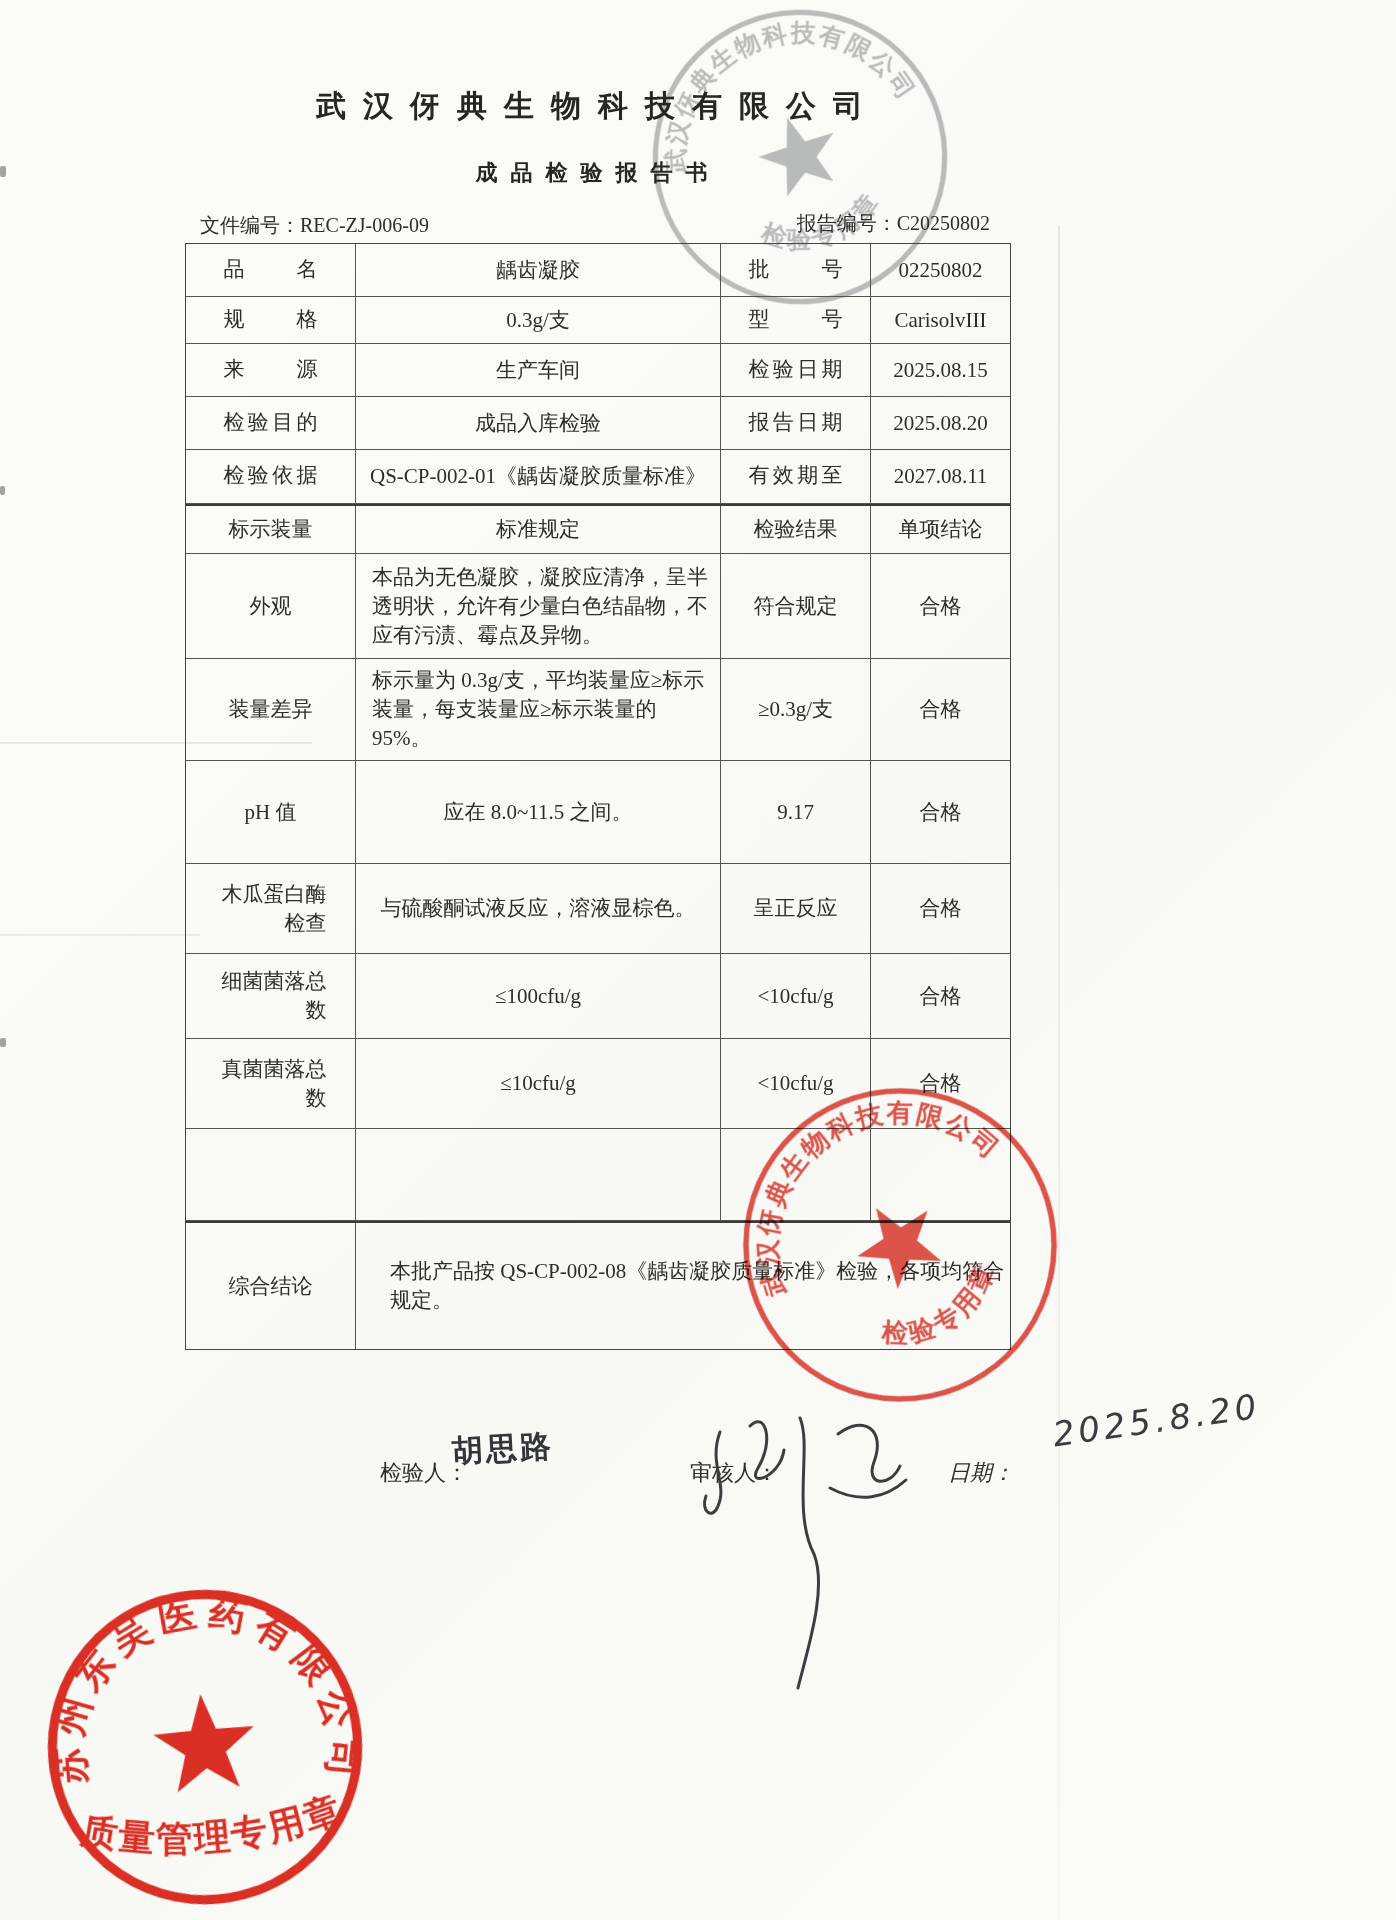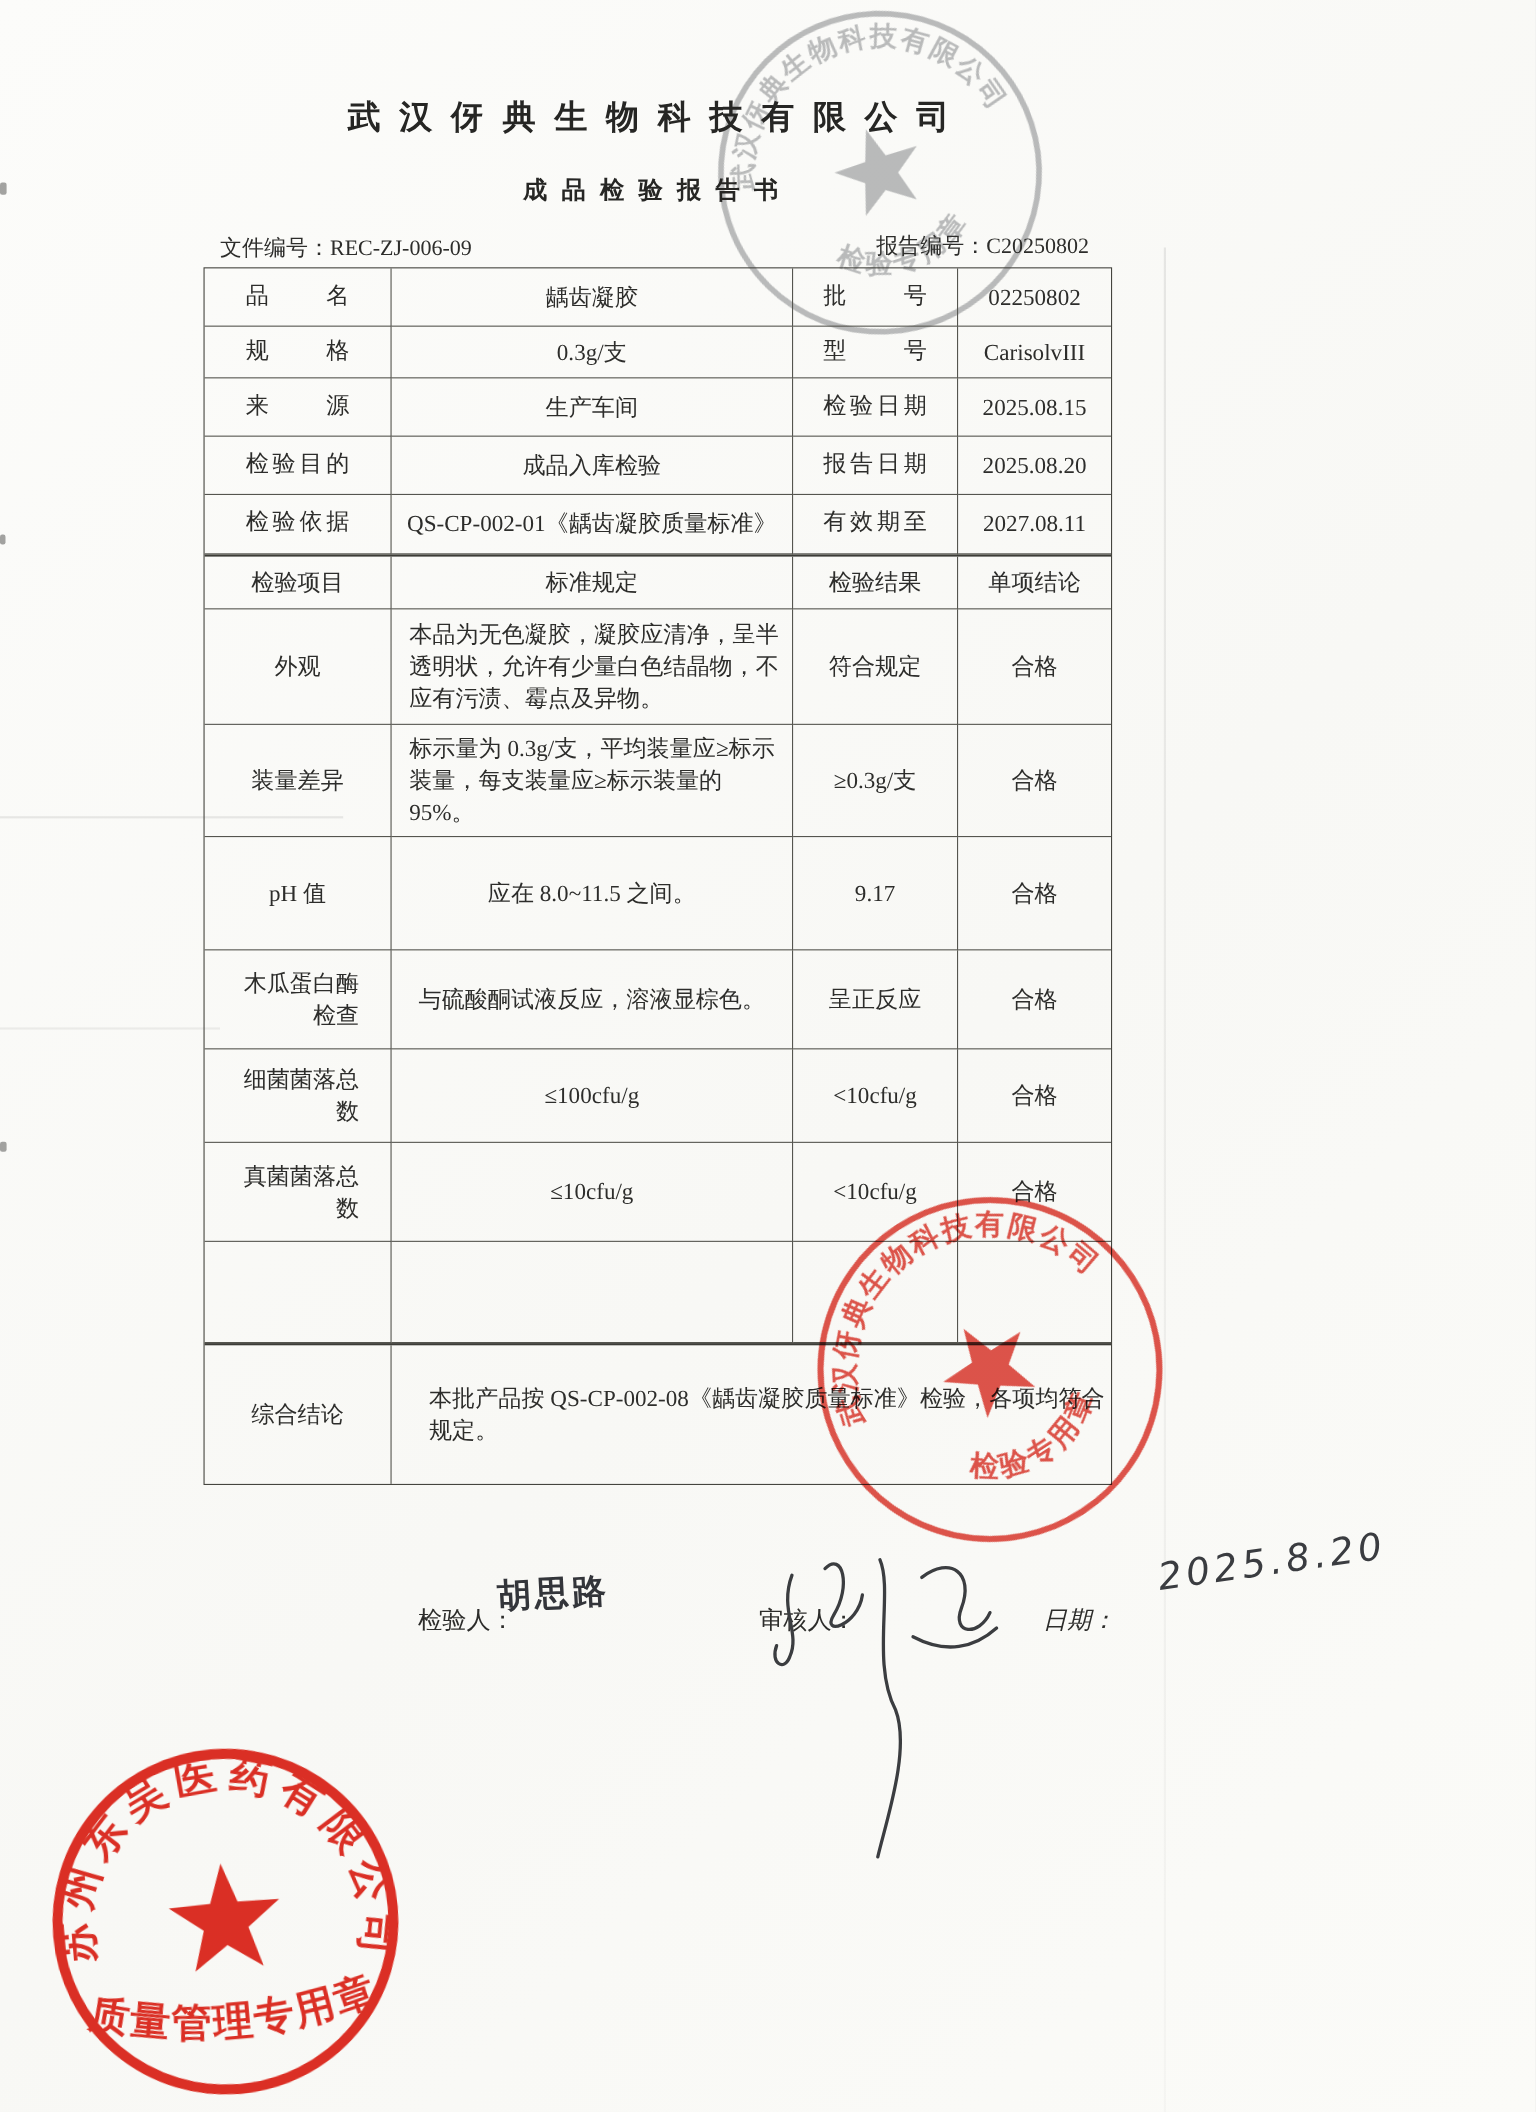--- a/index.html
+++ b/index.html
@@ -156,21 +156,21 @@
           <span class="sp">检验依据</span>
         </div>
       <div class="cell">QS-CP-002-01《龋齿凝胶质量标准》</div>
       <div class="cell">
           <span class="sp">有效期至</span>
         </div>
       <div class="cell">2027.08.11</div>
     </div>
 
     <div class="trow h50 thick">
-      <div class="cell">检验项目</div>
+      <div class="cell">标示装量</div>
       <div class="cell">标准规定</div>
       <div class="cell">检验结果</div>
       <div class="cell">单项结论</div>
     </div>
 
     <div class="trow h105">
       <div class="cell">
           <span class="itemlab">外观</span>
         </div>
       <div class="cell left">本品为无色凝胶，凝胶应清净，呈半透明状，允许有少量白色结晶物，不应有污渍、霉点及异物。</div>

